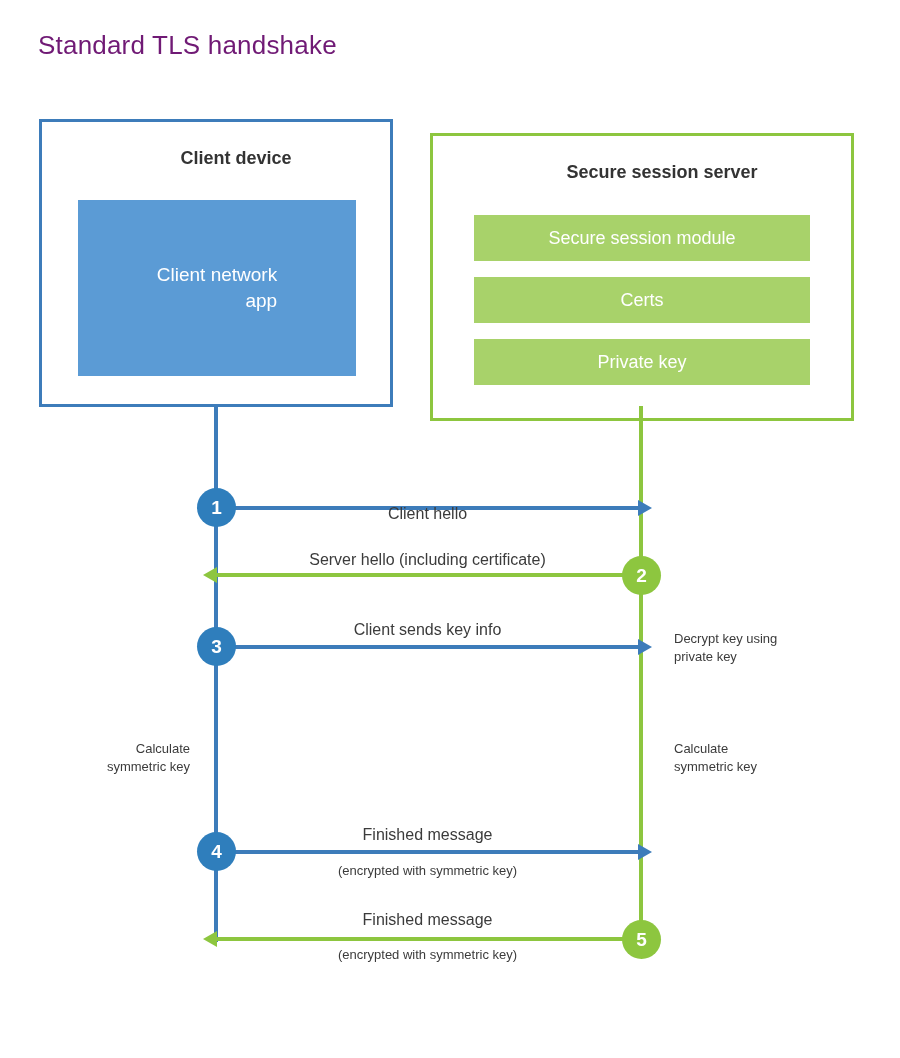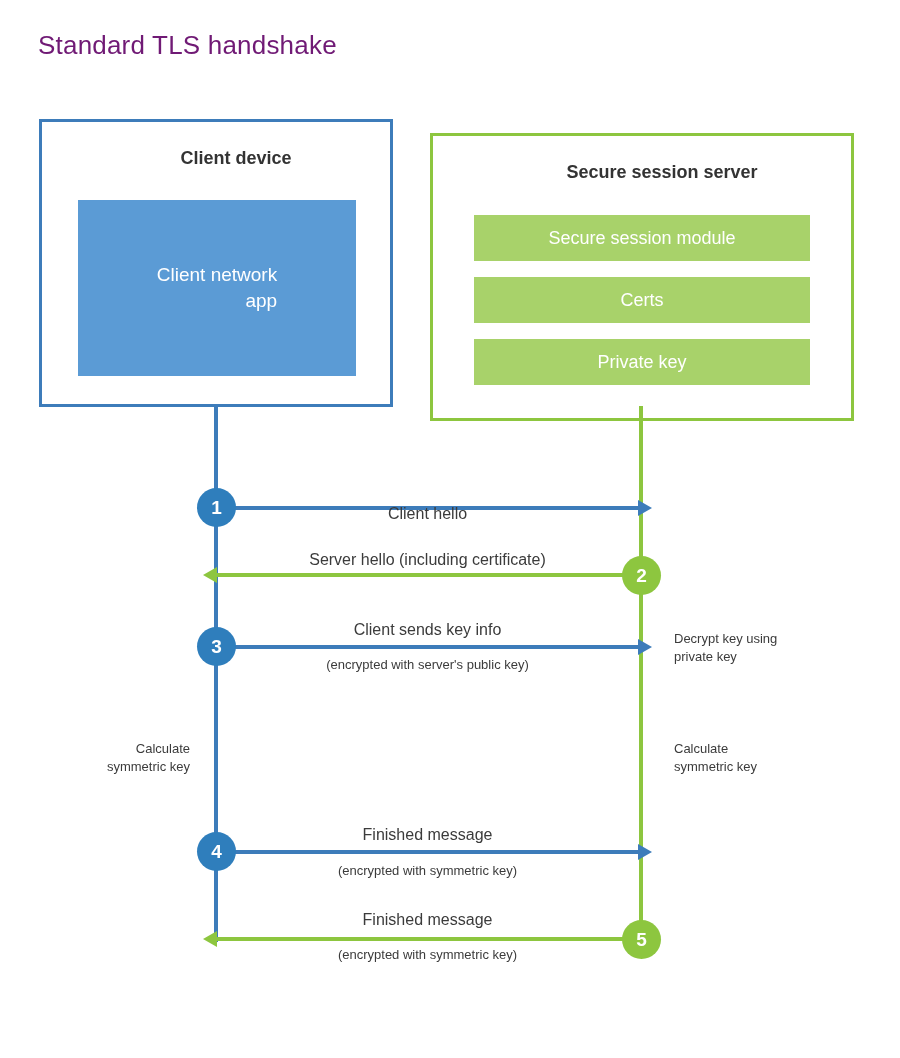--- a/index.html
+++ b/index.html
@@ -220,21 +220,20 @@
   <div class="arrow green" style="left:216px; top:573px; width:423px;">
     <span class="head"></span>
   </div>
   <div class="msg-label" style="left:216px; top:551px; width:423px;">Server hello (including certificate)</div>
   <div class="step-circle green" style="left:622px; top:556px;">2</div>
 
   <div class="arrow blue" style="left:216px; top:645px; width:423px;">
     <span class="head"></span>
   </div>
   <div class="msg-label" style="left:216px; top:621px; width:423px;">Client sends key info</div>
-  <div class="msg-sub" style="left:216px; top:657px; width:423px;">(encrypted with server's public key)</div>
   <div class="step-circle blue" style="left:197px; top:627px;">3</div>
 
   <div class="side-note right" style="left:674px; top:630px; width:200px;">
     <span>Decrypt key using</span><br>
     <span>private key</span>
   </div>
 
   <div class="side-note left" style="left:20px; top:740px; width:170px;">
     <span>Calculate</span><br>
     <span>symmetric key</span>

